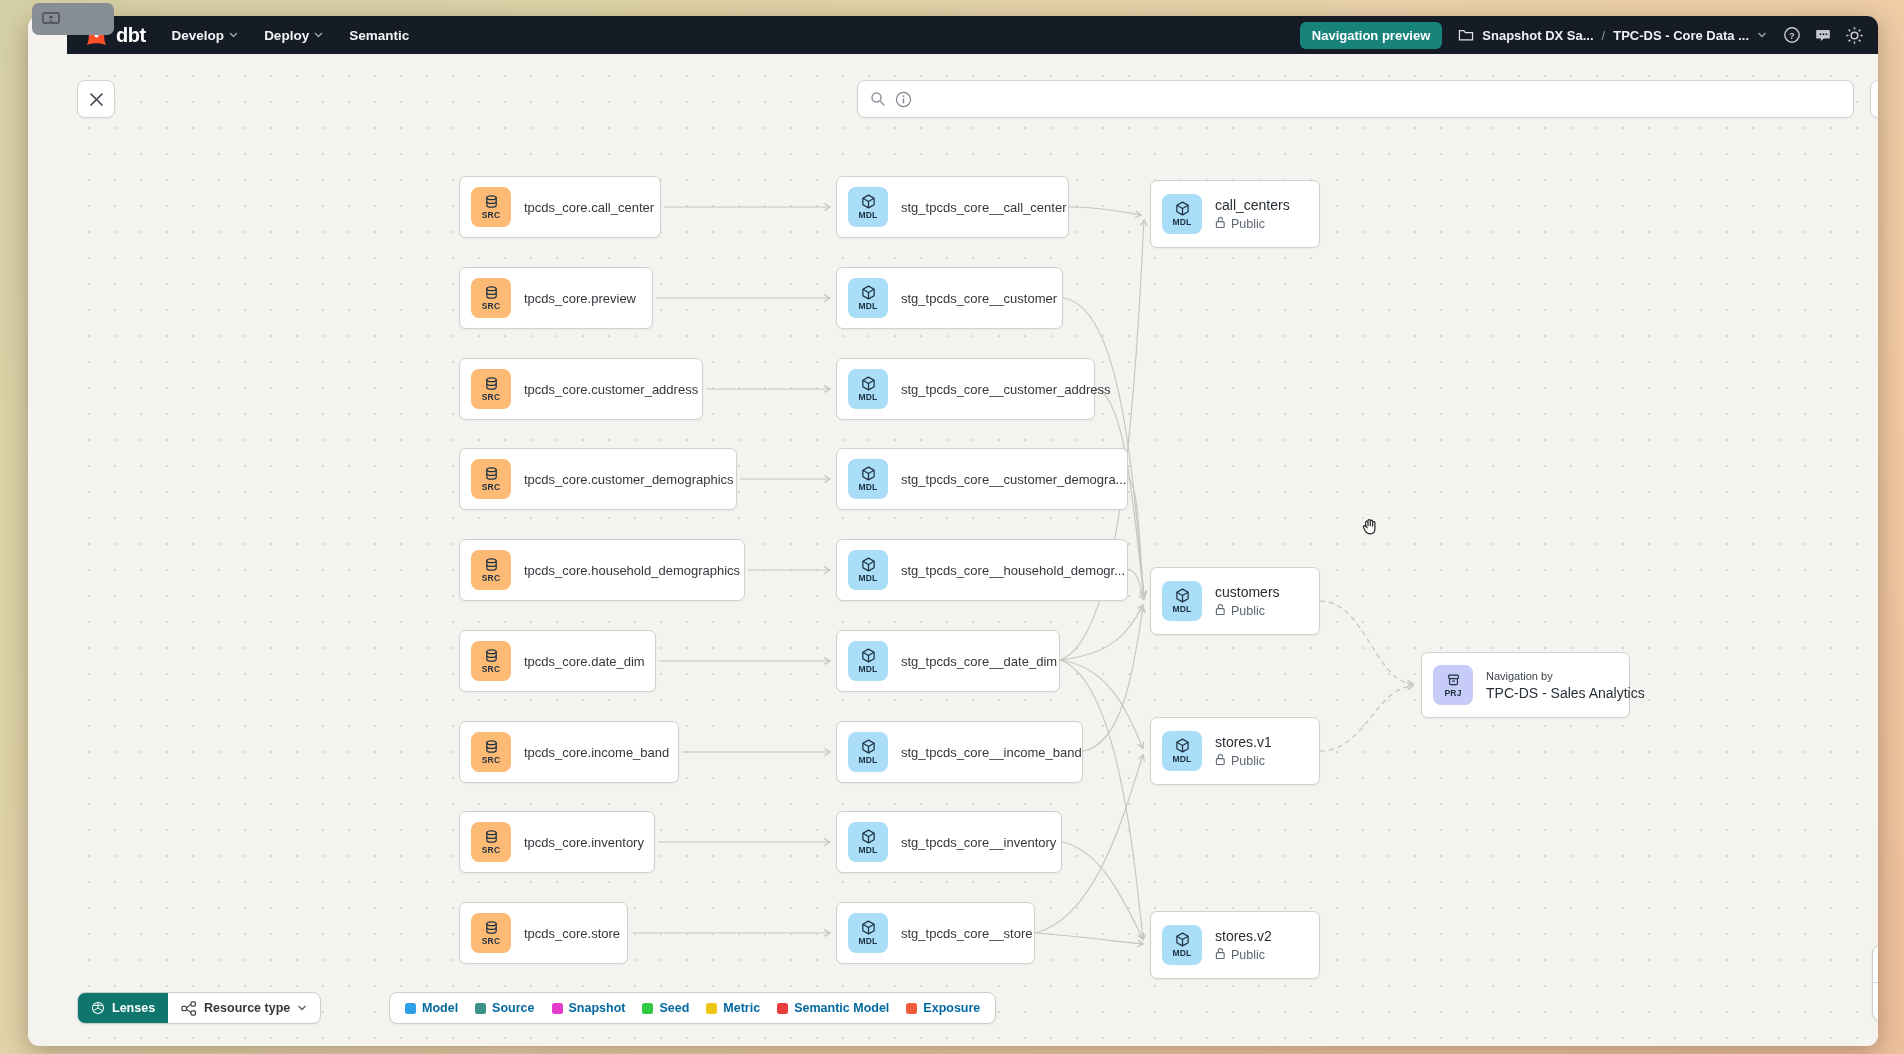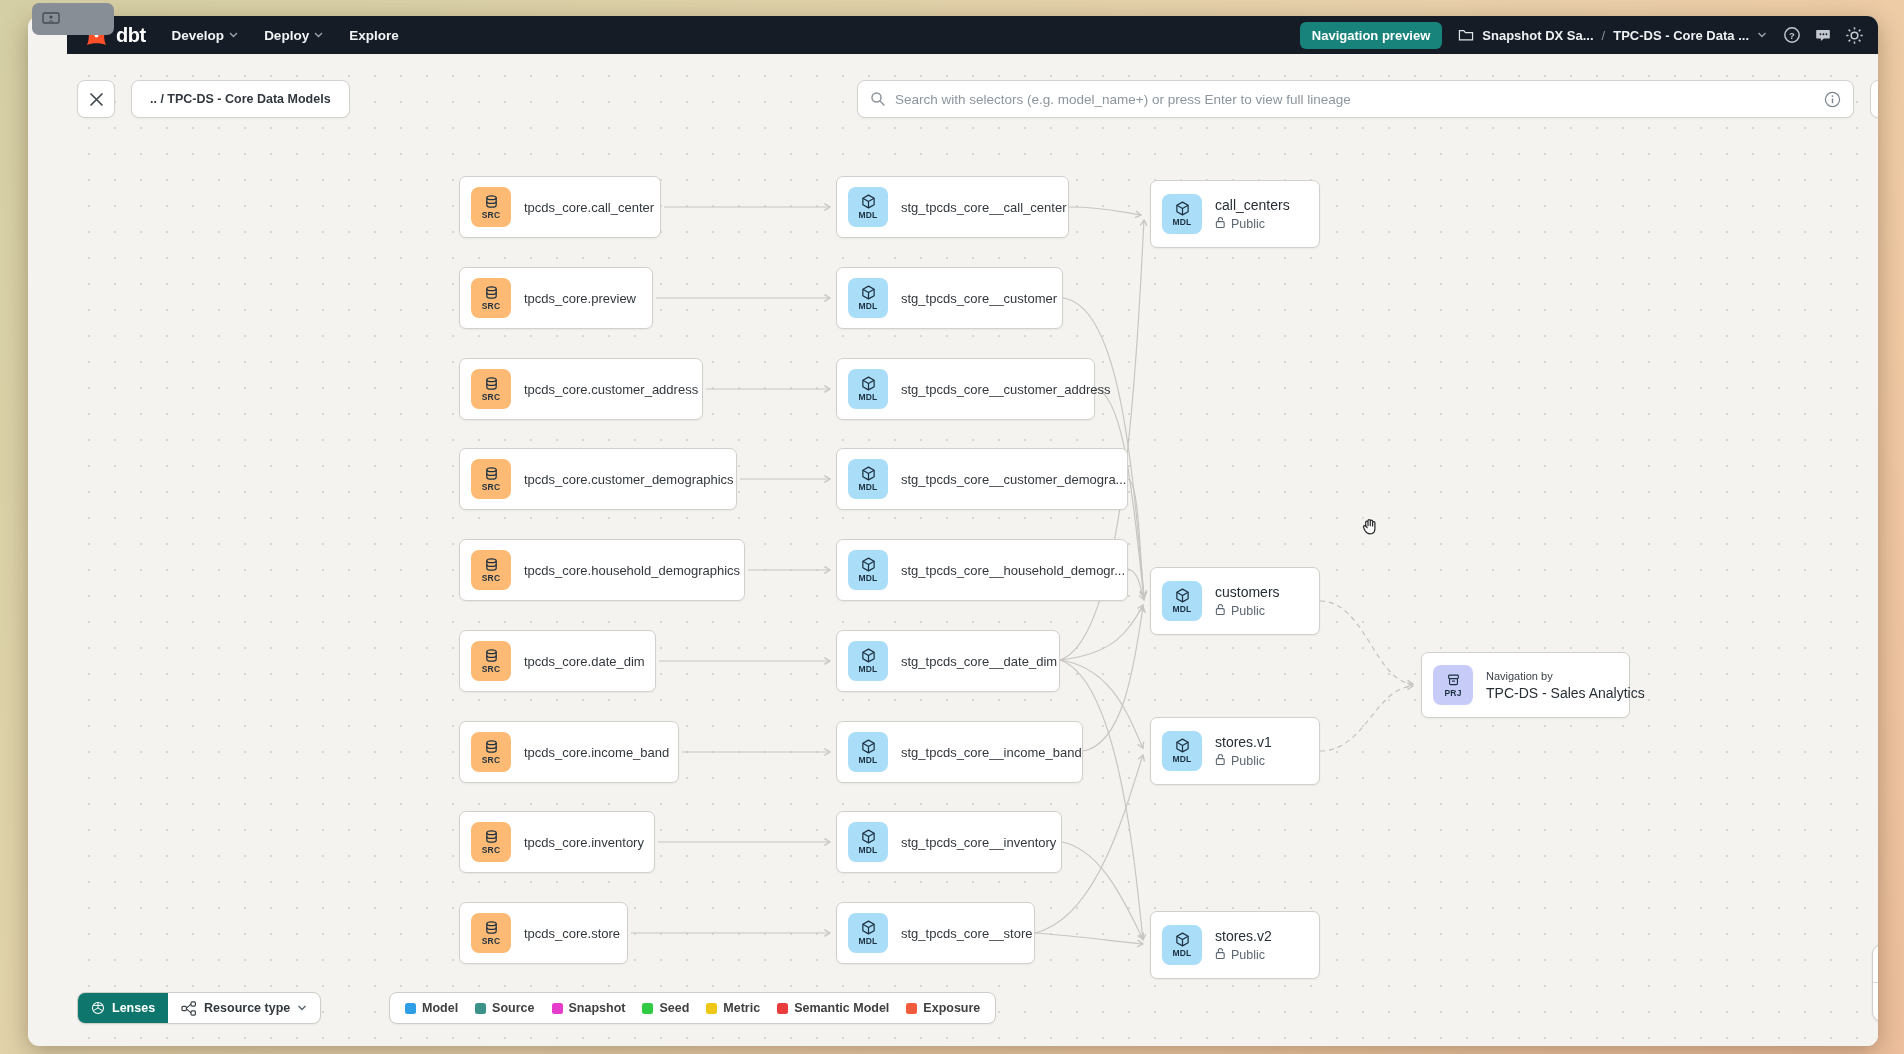--- a/index.html
+++ b/index.html
@@ -50,21 +50,21 @@
   #edges path.dashed { stroke-dasharray:5 4; stroke:#c4c2bd; }
 
   .cursor-hand { position:absolute; left:1292px; top:462px; }
 
   
   .lens-group { position:absolute; left:10px; top:938px; height:32px; display:flex; border:1px solid #cfcdc9; border-radius:8px; overflow:hidden; background:#fff; box-shadow:0 1px 2px rgba(0,0,0,.05); }
   .lens-seg { display:flex; align-items:center; gap:7px; padding:0 13px; font-size:12.5px; cursor:pointer; }
   .seg-dark { background:#0f766e; color:#fff; font-weight:bold; }
   .seg-light { color:#33383d; font-weight:bold; }
   .legend-card { position:absolute; left:322px; top:938px; height:32px; display:flex; align-items:center; gap:17px; padding:0 15px; background:#fff; border:1px solid #cfcdc9; border-radius:8px; box-shadow:0 1px 2px rgba(0,0,0,.05); }
-  .legend-item { display:flex; align-items:center; gap:6px; font-size:12.5px; font-weight:bold; color:#404040; }
+  .legend-item { display:flex; align-items:center; gap:6px; font-size:12.5px; font-weight:bold; color:#0369a1; }
   .swatch { width:11px; height:11px; border-radius:2.5px; }
   .zoomctl { position:absolute; left:1805px; top:890px; width:42px; background:#fff; border:1px solid #cfcdc9; border-radius:10px; overflow:hidden; box-shadow:0 1px 3px rgba(0,0,0,.07); }
   .zoomctl div { height:38px; display:flex; align-items:center; justify-content:center; font-size:19px; color:#4a5560; cursor:pointer; }
   .zoomctl div:first-child { border-bottom:1px solid #d9d7d3; }
 </style>
 </head>
 <body>
 
 <div class="desktop"></div>
 
@@ -93,21 +93,21 @@
             <path d="M1 1l3.5 3.5L8 1" stroke="#9aa3ad" stroke-width="1.4" fill="none"></path>
           </svg>
       </div>
       <div class="menu-item">
         <span>Deploy</span>
         <svg width="9" height="6" viewBox="0 0 9 6">
             <path d="M1 1l3.5 3.5L8 1" stroke="#9aa3ad" stroke-width="1.4" fill="none"></path>
           </svg>
       </div>
       <div class="menu-item">
-        <span>Explore</span>
+        <span>Semantic</span>
       </div>
     </div>
     <div class="nav-right">
       <button class="preview-btn">Navigation preview</button>
       <div class="crumbs">
         <svg width="16" height="14" viewBox="0 0 18 16">
             <path d="M1.5 3h5l1.8 2.2h8.2V13.5H1.5z" fill="none" stroke="#dfe3e8" stroke-width="1.4"></path>
           </svg>
         <span>Snapshot DX Sa...</span>
         <span class="crumb-sep">/</span>
@@ -173,27 +173,25 @@
         <path d="M993 606 C1062 584 1072 252 1077 166" marker-end="url(#arrow)"></path>
         <path d="M1253 547 C1298 547 1308 628 1346 630" class="dashed" marker-end="url(#arrow)"></path>
         <path d="M1253 697 C1298 697 1308 634 1346 632" class="dashed" marker-end="url(#arrow)"></path>
       </svg>
 
     <div class="card tool-x">
       <svg width="15" height="15" viewBox="0 0 15 15">
           <path d="M2 2l11 11M13 2L2 13" stroke="#42484f" stroke-width="1.7" stroke-linecap="round"></path>
         </svg>
     </div>
-    <div class="card chip">.. / TPC-DS - Core Data Models</div>
     <div class="card searchbar">
       <svg width="16" height="16" viewBox="0 0 16 16">
           <circle cx="6.5" cy="6.5" r="4.5" stroke="#8d959e" stroke-width="1.5" fill="none"></circle>
           <path d="M10 10l4 4" stroke="#8d959e" stroke-width="1.5" stroke-linecap="round"></path>
         </svg>
-      <input type="text" placeholder="Search with selectors (e.g. model_name+) or press Enter to view full lineage" style="">
       <svg width="17" height="17" viewBox="0 0 18 18">
           <circle cx="9" cy="9" r="7.5" stroke="#7d858e" stroke-width="1.3" fill="none"></circle>
           <path d="M9 8v5" stroke="#7d858e" stroke-width="1.5"></path>
           <circle cx="9" cy="5.4" r="1" fill="#7d858e"></circle>
         </svg>
     </div>
     <div class="card refresh-btn">
       <svg width="17" height="17" viewBox="0 0 16 16">
           <path d="M13.2 8.4a5.2 5.2 0 1 1-1.6-4.2" fill="none" stroke="#4a5560" stroke-width="1.5"></path>
           <path d="M13.4 1.6v3.2h-3.2" fill="none" stroke="#4a5560" stroke-width="1.5"></path>

